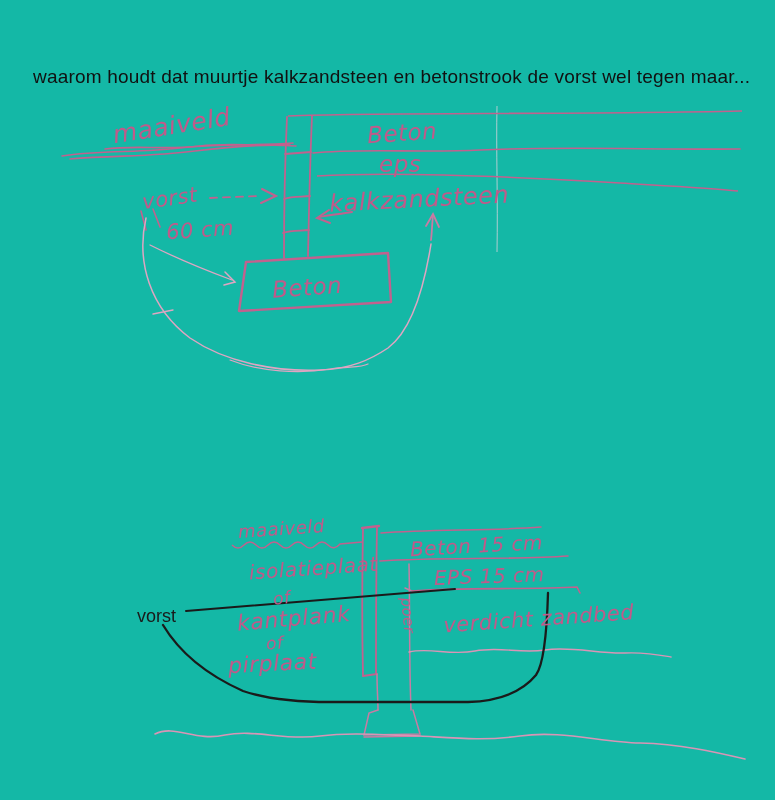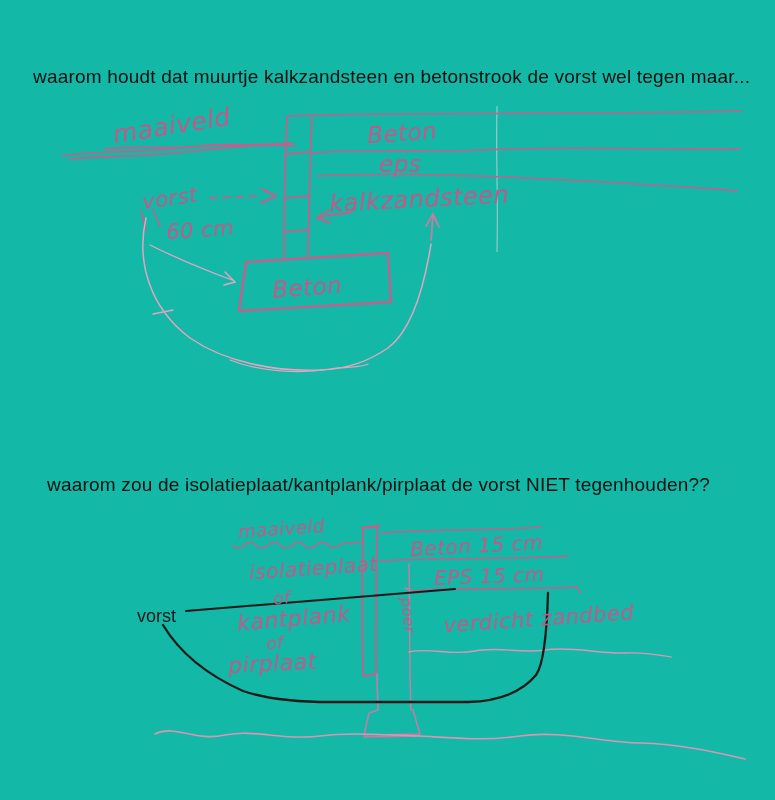--- a/index.html
+++ b/index.html
@@ -94,21 +94,20 @@
 
     <text class="hw" x="112" y="136" font-size="25" fill="#c05a8a" transform="rotate(-9 160 125)">maaiveld</text>
     <text class="hw" x="367" y="141" font-size="23" fill="#c05a8a" transform="rotate(-4 400 133)">Beton</text>
     <text class="hw" x="379" y="172" font-size="23" fill="#c05a8a" letter-spacing="3">eps</text>
     <text class="hw" x="329" y="207" font-size="24" fill="#c05a8a" transform="rotate(-3 420 197)">kalkzandsteen</text>
     <text class="hw" x="142" y="206" font-size="21" fill="#c05a8a" transform="rotate(-8 165 198)">vorst</text>
     <text class="hw" x="166" y="237" font-size="21" fill="#c05a8a" transform="rotate(-4 200 228)">60 cm</text>
     <text class="hw" x="272" y="295" font-size="23" fill="#c05a8a" transform="rotate(-4 310 287)">Beton</text>
   </svg>
 
-  <div id="question-2" class="question">waarom zou de isolatieplaat/kantplank/pirplaat de vorst NIET tegenhouden??</div>
 
   <svg id="sketch-2" width="775" height="300" viewBox="0 500 775 300">
 
     <path d="M232,545 Q238,551 244,545 T256,545 T268,545 T280,545 T292,545 T304,545 T316,545 T328,545 T340,544 L362,542" stroke="#c2618e" stroke-width="1.5" fill="none"></path>
 
     <g stroke="#c2618e" stroke-width="1.8" fill="none" stroke-linecap="round">
       <path d="M363,529 C362,580 362,630 363,676"></path>
       <path d="M377,527 C376,580 376,630 376,674"></path>
       <path d="M362,528 L379,526" stroke-width="2.4"></path>
       <path d="M363,676 L377,674"></path>

